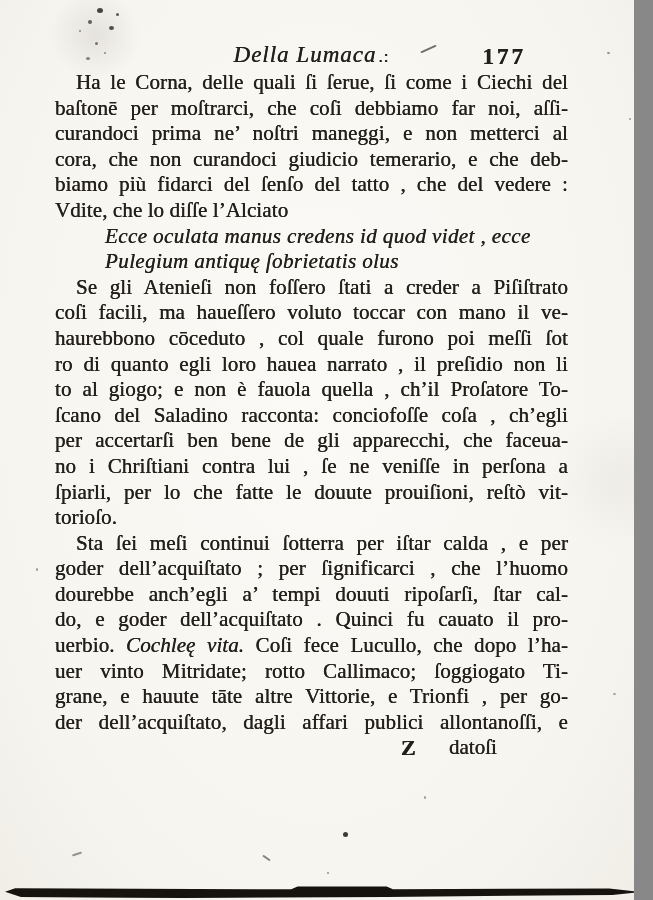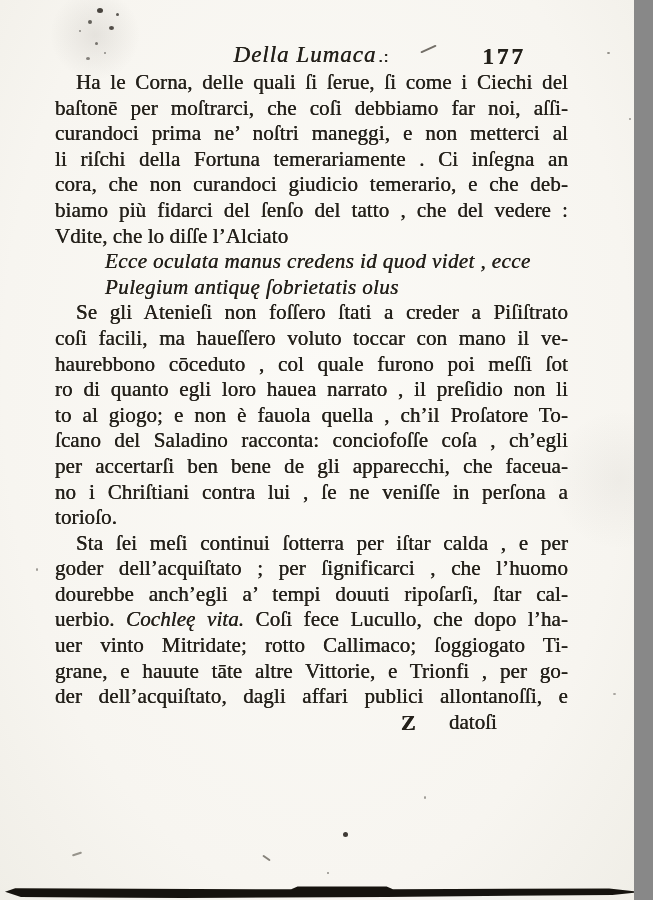--- a/index.html
+++ b/index.html
@@ -64,38 +64,39 @@
     <div class="title-wrap">
       <span>Della Lumaca</span><span class="title-flourish">.:</span>
     </div>
     <div class="pagenum">177</div>
   </div>
 
   <div class="textcol">
     <div class="line ind">Ha le Corna, delle quali ſi ſerue, ſi come i Ciechi del</div>
     <div class="line">baſtonē per moſtrarci, che coſi debbiamo far noi, aſſi-</div>
     <div class="line">curandoci prima ne’ noſtri maneggi, e non metterci al</div>
-    <div class="line">li riſchi della Fortuna temerariamente . Ci inſegna an</div>
     <div class="line">cora, che non curandoci giudicio temerario, e che deb-</div>
     <div class="line">biamo più fidarci del ſenſo del tatto , che del vedere :</div>
     <div class="line left">Vdite, che lo diſſe l’Alciato</div>
     <div class="line verse">Ecce oculata manus credens id quod videt , ecce</div>
     <div class="line verse">Pulegium antiquę ſobrietatis olus</div>
     <div class="line ind">Se gli Atenieſi non foſſero ſtati a creder a Piſiſtrato</div>
     <div class="line">coſi facili, ma haueſſero voluto toccar con mano il ve-</div>
     <div class="line">haurebbono cōceduto , col quale furono poi meſſi ſot</div>
     <div class="line">ro di quanto egli loro hauea narrato , il preſidio non li</div>
     <div class="line">to al giogo; e non è fauola quella , ch’il Proſatore To-</div>
     <div class="line">ſcano del Saladino racconta: conciofoſſe coſa , ch’egli</div>
     <div class="line">per accertarſi ben bene de gli apparecchi, che faceua-</div>
     <div class="line">no i Chriſtiani contra lui , ſe ne veniſſe in perſona a</div>
+    <div class="line">ſpiarli, per lo che fatte le douute prouiſioni, reſtò vit-</div>
     <div class="line left">torioſo.</div>
     <div class="line ind">Sta ſei meſi continui ſotterra per iſtar calda , e per</div>
     <div class="line">goder dell’acquiſtato ; per ſignificarci , che l’huomo</div>
     <div class="line">dourebbe anch’egli a’ tempi douuti ripoſarſi, ſtar cal-</div>
+    <div class="line">do, e goder dell’acquiſtato .  Quinci fu cauato il pro-</div>
     <div class="line">
       <span>uerbio. </span><span class="it">Cochleę vita.</span><span> Coſi fece Lucullo, che dopo l’ha-</span>
     </div>
     <div class="line">uer vinto Mitridate; rotto Callimaco; ſoggiogato Ti-</div>
     <div class="line">grane, e hauute tāte altre Vittorie, e Trionfi , per go-</div>
     <div class="line">der dell’acquiſtato, dagli affari publici allontanoſſi, e</div>
     <div class="catchrow">
       <span class="sig">Z</span>
       <span class="cw">datoſi</span>
     </div>

